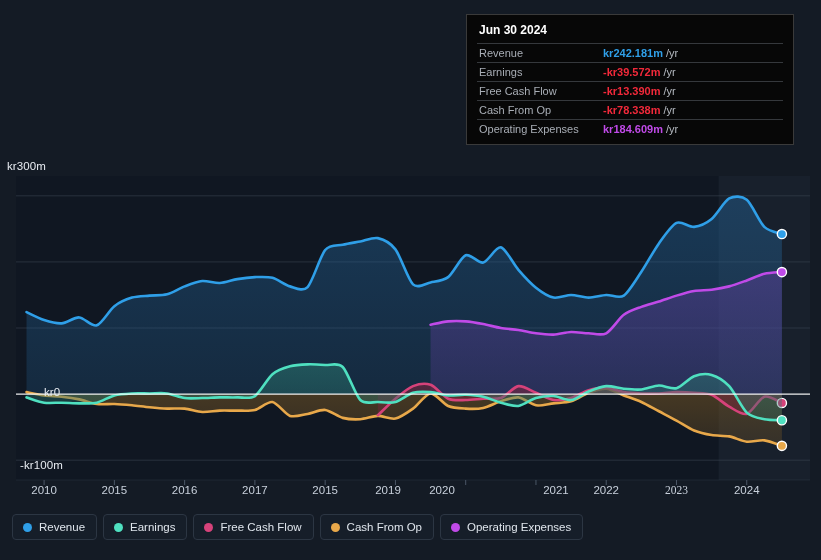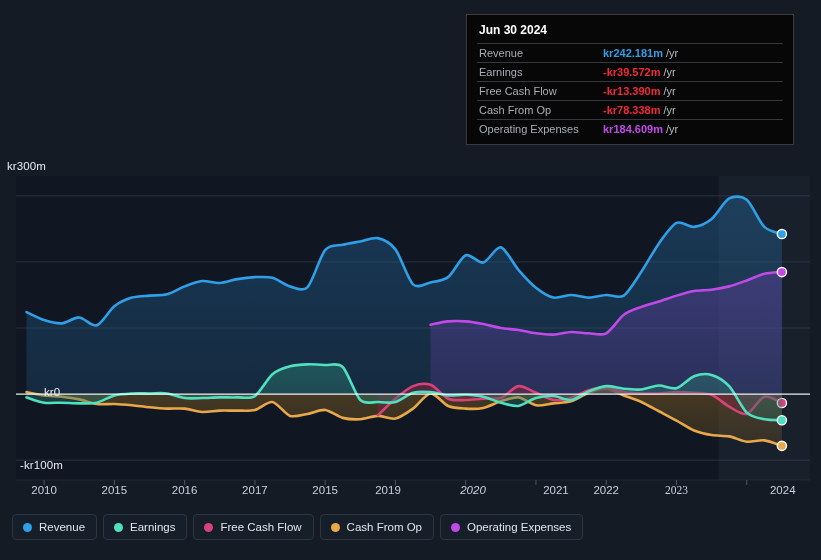--- a/index.html
+++ b/index.html
@@ -187,25 +187,25 @@
   <div class="y-label" style="left:20px; top:386px;padding-left:24px;">kr0</div>
   <div class="y-label" style="left:20px; top:459px;">-kr100m</div>
 
   <div id="x-axis">
       <div class="x-label" style="left: 44.1062px; top: 484px;">2010</div>
       <div class="x-label" style="left: 114.372px; top: 484px;">2015</div>
       <div class="x-label" style="left: 184.637px; top: 484px;">2016</div>
       <div class="x-label" style="left: 254.903px; top: 484px;">2017</div>
       <div class="x-label" style="left: 325.168px; top: 484px;">2015</div>
       <div class="x-label" style="left: 388px; top: 484px;">2019</div>
-      <div class="x-label" style="left: 473px; top: 484px; font-style: italic;">2020</div>
+      <div class="x-label" style="left: 442px; top: 484px;">2020</div>
       <div class="x-label" style="left: 535.965px; top: 484px; margin-left: 20px;">2021</div>
       <div class="x-label" style="left: 606.23px; top: 484px;">2022</div>
       <div class="x-label" style="left: 676.496px; top: 484px; font-family: Liberation Serif, serif;">2023</div>
-      <div class="x-label" style="left: 746.761px; top: 484px; margin-left: 36px;">2024</div>
+      <div class="x-label" style="left: 746.761px; top: 484px;">2024</div>
     </div>
 
   <div id="tooltip">
     <div class="tt-title">Jun 30 2024</div>
     <table>
       <tbody id="tt-body">
           <tr>
             <td class="tt-key">Revenue</td>
             <td class="tt-val"><span class="tt-num" style="color: rgb(47, 159, 232);">kr242.181m</span><span class="tt-unit"> /yr</span></td>
           </tr>

